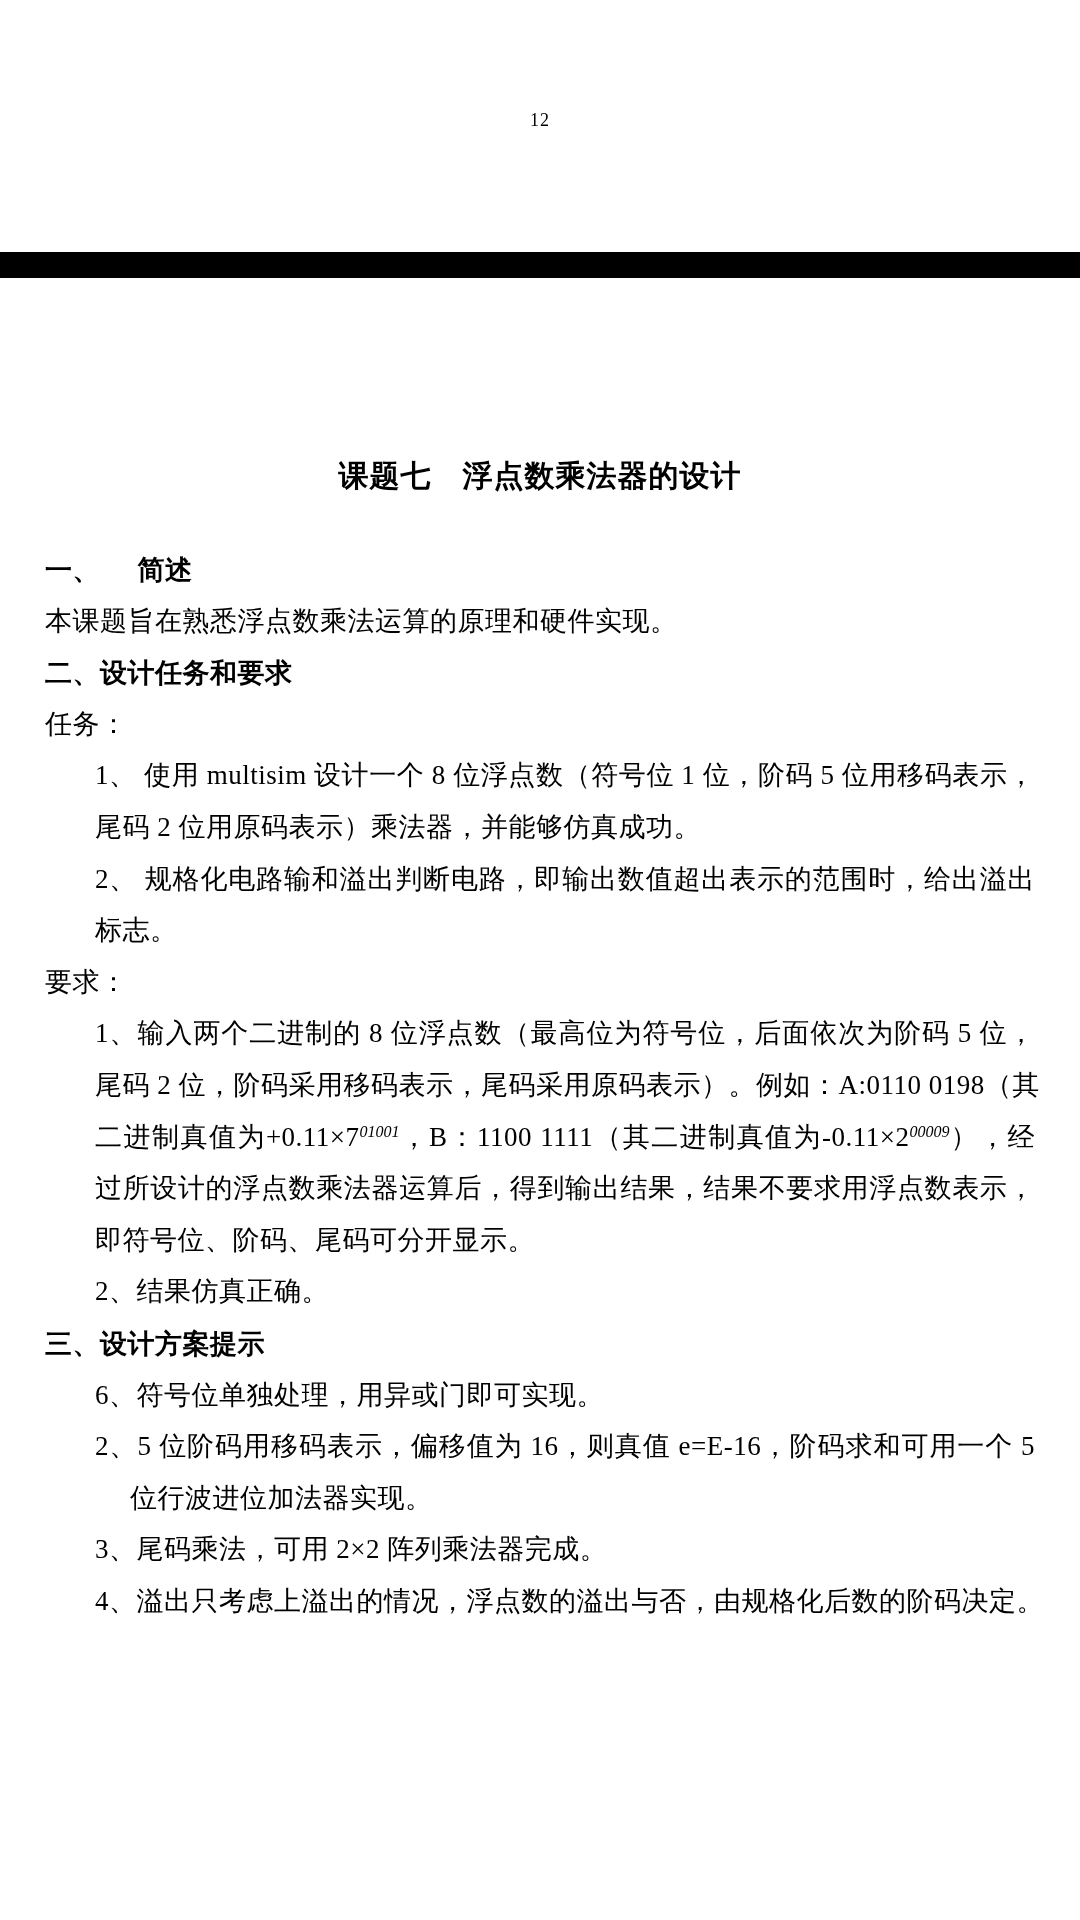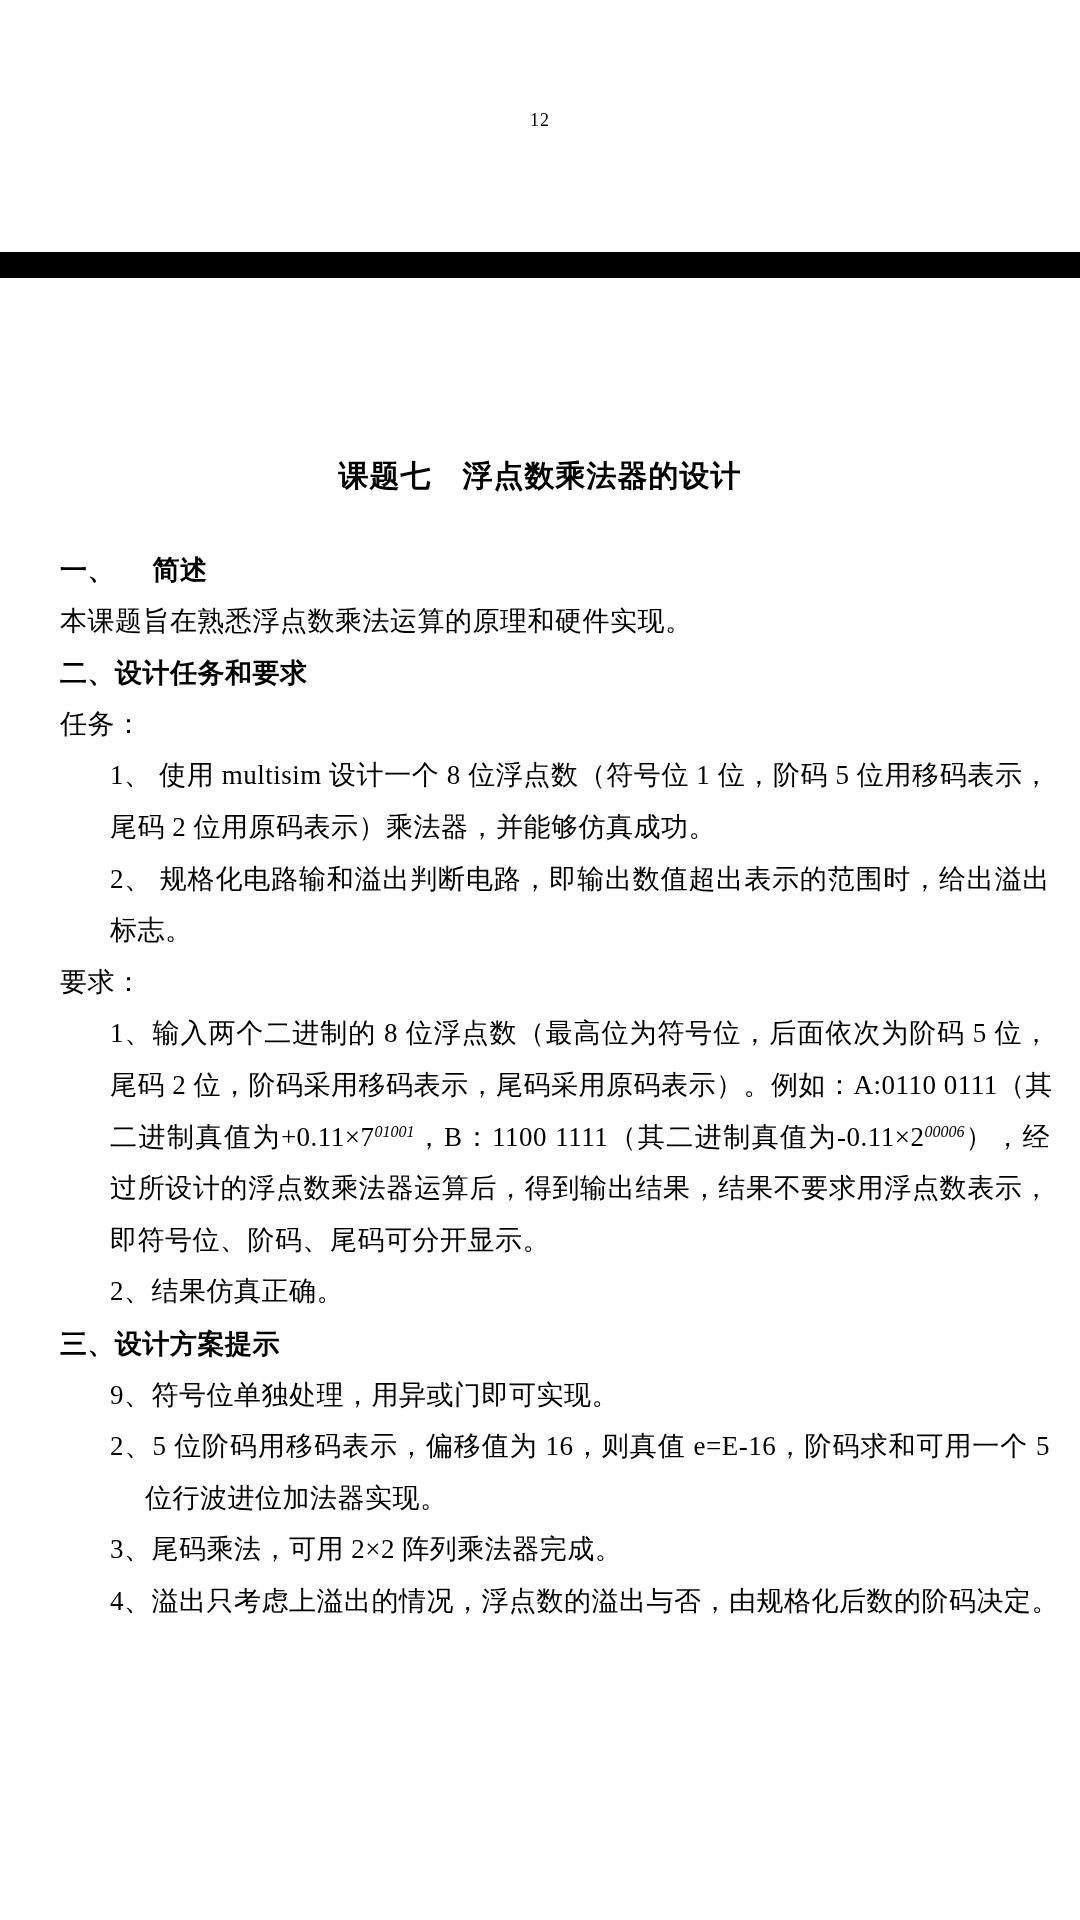--- a/index.html
+++ b/index.html
@@ -25,21 +25,21 @@
   .title{
     position:absolute;top:456px;left:45px;width:990px;
     margin:0;
     text-align:center;
     font-family:"DejaVu Sans","Liberation Sans",sans-serif;
     font-weight:bold;
     font-size:30px;
     letter-spacing:1px;
   }
   .content{
-    position:absolute;top:544px;left:60px;width:990px;
+    position:absolute;top:544px;left:45px;width:990px;
   }
   .line{
     height:51.6px;
     line-height:51.6px;
     font-size:27px;
     letter-spacing:0.5px;
     white-space:nowrap;
     overflow:visible;
   }
   .line.h2{
@@ -69,25 +69,25 @@
       <div class="line h2" style="padding-left: 0px;">一、　 简述</div>
       <div class="line body" style="padding-left: 0px;">本课题旨在熟悉浮点数乘法运算的原理和硬件实现。</div>
       <div class="line h2" style="padding-left: 0px;">二、设计任务和要求</div>
       <div class="line body" style="padding-left: 0px;">任务：</div>
       <div class="line body justify" style="padding-left: 50px;">1、 使用 multisim 设计一个 8 位浮点数（符号位 1 位，阶码 5 位用移码表示，</div>
       <div class="line body" style="padding-left: 50px;">尾码 2 位用原码表示）乘法器，并能够仿真成功。</div>
       <div class="line body justify" style="padding-left: 50px;">2、 规格化电路输和溢出判断电路，即输出数值超出表示的范围时，给出溢出</div>
       <div class="line body" style="padding-left: 50px;">标志。</div>
       <div class="line body" style="padding-left: 0px;">要求：</div>
       <div class="line body justify" style="padding-left: 50px;">1、输入两个二进制的 8 位浮点数（最高位为符号位，后面依次为阶码 5 位，</div>
-      <div class="line body justify" style="padding-left: 50px;">尾码 2 位，阶码采用移码表示，尾码采用原码表示）。例如：A:0110 0111（其</div>
-      <div class="line body justify" style="padding-left: 50px;"><span>二进制真值为+0.11×7</span><span class="sup">01001</span><span>，B：1100 1111（其二进制真值为-0.11×2</span><span class="sup">00006</span><span>），经</span></div>
+      <div class="line body justify" style="padding-left: 50px;">尾码 2 位，阶码采用移码表示，尾码采用原码表示）。例如：A:0110 0198（其</div>
+      <div class="line body justify" style="padding-left: 50px;"><span>二进制真值为+0.11×7</span><span class="sup">01001</span><span>，B：1100 1111（其二进制真值为-0.11×2</span><span class="sup">00009</span><span>），经</span></div>
       <div class="line body justify" style="padding-left: 50px;">过所设计的浮点数乘法器运算后，得到输出结果，结果不要求用浮点数表示，</div>
       <div class="line body" style="padding-left: 50px;">即符号位、阶码、尾码可分开显示。</div>
       <div class="line body" style="padding-left: 50px;">2、结果仿真正确。</div>
       <div class="line h2" style="padding-left: 0px;">三、设计方案提示</div>
-      <div class="line body" style="padding-left: 50px;">9、符号位单独处理，用异或门即可实现。</div>
+      <div class="line body" style="padding-left: 50px;">6、符号位单独处理，用异或门即可实现。</div>
       <div class="line body justify" style="padding-left: 50px;">2、5 位阶码用移码表示，偏移值为 16，则真值 e=E-16，阶码求和可用一个 5</div>
       <div class="line body" style="padding-left: 85px;">位行波进位加法器实现。</div>
       <div class="line body" style="padding-left: 50px;">3、尾码乘法，可用 2×2 阵列乘法器完成。</div>
       <div class="line body justify" style="padding-left: 50px;">4、溢出只考虑上溢出的情况，浮点数的溢出与否，由规格化后数的阶码决定。</div>
     </div>
 </div>
 
 </body></html>

